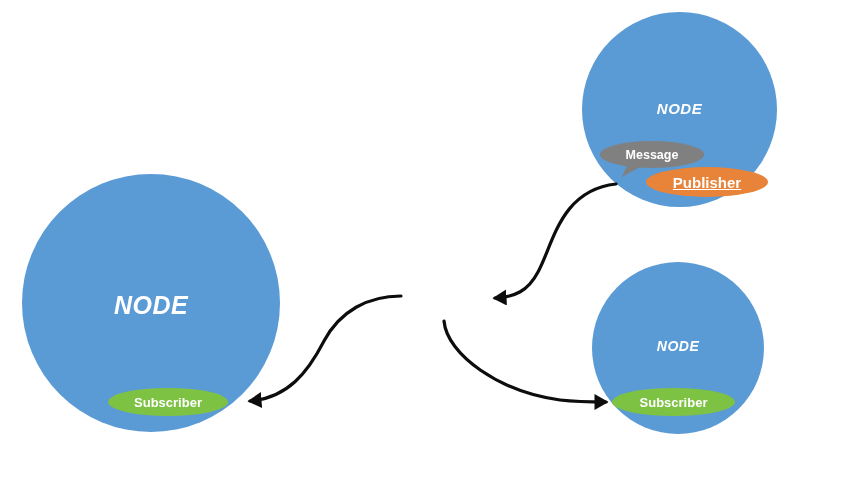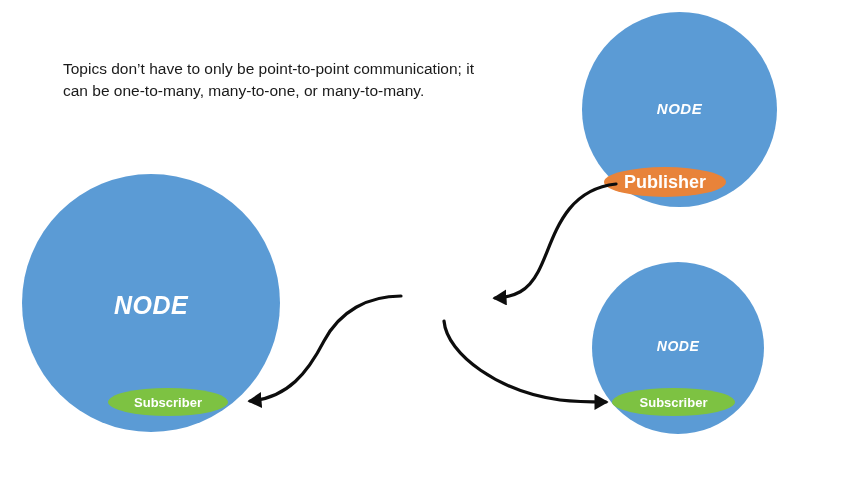--- a/index.html
+++ b/index.html
@@ -100,25 +100,26 @@
     font-size: 13px;
   }
   #subscriber-bottomright {
     left: 612px;
     top: 388px;
     width: 123px;
     height: 28px;
     font-size: 13px;
   }
   #publisher-topright {
-    left: 604px;
+    left: 646px;
     top: 167px;
     width: 122px;
     height: 30px;
-    font-size: 18px;
+    font-size: 15px;
+    text-decoration: underline;
   }
 
   
   #message-bubble {
     position: absolute;
     left: 600px;
     top: 141px;
     width: 104px;
     height: 27px;
   }
@@ -151,34 +152,40 @@
     stroke: #0d0d0d;
     stroke-width: 3.2;
     stroke-linecap: round;
   }
 </style>
 </head>
 <body>
 
 <div id="stage">
 
-  <div id="caption">Topics don’t have to only be point-to-point communication; it can be one-to-many, many-to-one, or many-to-many.</div>
 
   <div id="node-left" class="node-circle" style="background:#5B9BD5;">
     <div class="node-label">NODE</div>
   </div>
 
   <div id="node-topright" class="node-circle" style="background:#5B9BD5;">
     <div class="node-label">NODE</div>
   </div>
 
   <div id="node-bottomright" class="node-circle" style="background:#5B9BD5;">
     <div class="node-label">NODE</div>
   </div>
 
+  <div id="message-bubble">
+    <svg width="104" height="38" viewBox="0 0 104 38" style="position:absolute;left:0;top:0;overflow:visible;">
+      <ellipse cx="52" cy="13.5" rx="52" ry="13.5" fill="#808080"></ellipse>
+      <path d="M 27 24 L 22 36 L 40 26 Z" fill="#808080"></path>
+    </svg>
+    <div class="bubble-text">Message</div>
+  </div>
 
   <div id="publisher-topright" class="pill" style="background:#E8833A;">
     <span>Publisher</span>
   </div>
 
   <div id="subscriber-left" class="pill" style="background:#7DC242;">
     <span>Subscriber</span>
   </div>
 
   <div id="subscriber-bottomright" class="pill" style="background:#7DC242;">

